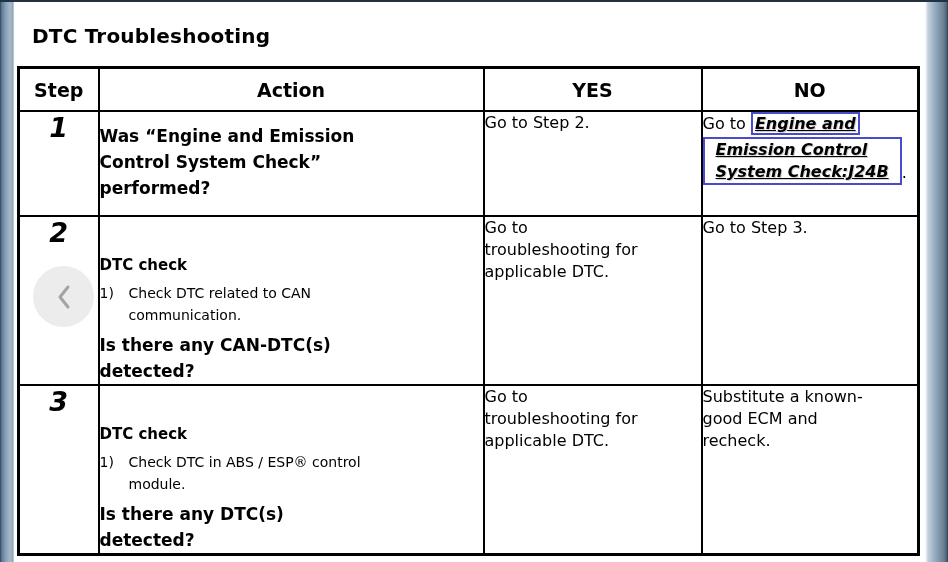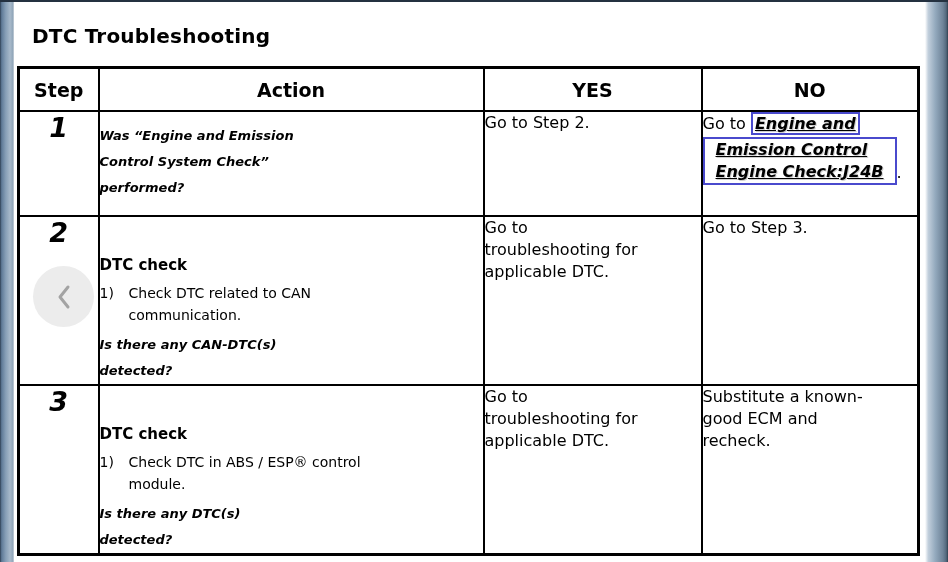--- a/index.html
+++ b/index.html
@@ -43,22 +43,22 @@
   tr.r2{height:157px;}
   tr.r3{height:155px;}
   td.step{
     text-align:center;
     font-size:27px;font-weight:bold;font-style:italic;
     padding-top:6px;
   }
   td.action{padding:8px 12px 0 12px;}
   td.small{padding:7px 8px 0 9px;font-size:16px;line-height:22px;}
   .q{
-    font-weight:bold;font-style:italic;
-    font-size:13px;line-height:26px;
+    font-weight:bold;
+    font-size:17px;line-height:26px;
   }
   .q.mt{margin-top:6px;}
   .q.mt1{margin-top:11px;}
   .a-title{font-size:15px;font-weight:bold;line-height:20px;margin-top:38px;}
   .item{display:flex;margin-top:7px;font-size:14px;line-height:22px;}
   .item .marker{width:29px;flex:none;}
   .ln{display:block;}
   .linkline{line-height:24px;}
   .link-text{
     font-weight:bold;font-style:italic;text-decoration:underline;color:#000;
@@ -114,21 +114,21 @@
     <td class="small">
       <span>Go to Step 2.</span>
     </td>
     <td class="small">
       <div class="linkline">
         <span>Go to </span><span class="linkbox link-text">Engine and</span>
       </div>
       <div class="linkline">
         <span class="linkbox-block link-text">
           <span class="ln">Emission Control</span>
-          <span class="ln">Engine Check:J24B</span>
+          <span class="ln">System Check:J24B</span>
         </span><span>.</span>
       </div>
     </td>
   </tr>
 
   <tr class="r2">
     <td class="step">2</td>
     <td class="action">
       <div class="a-title">DTC check</div>
       <div class="item">

